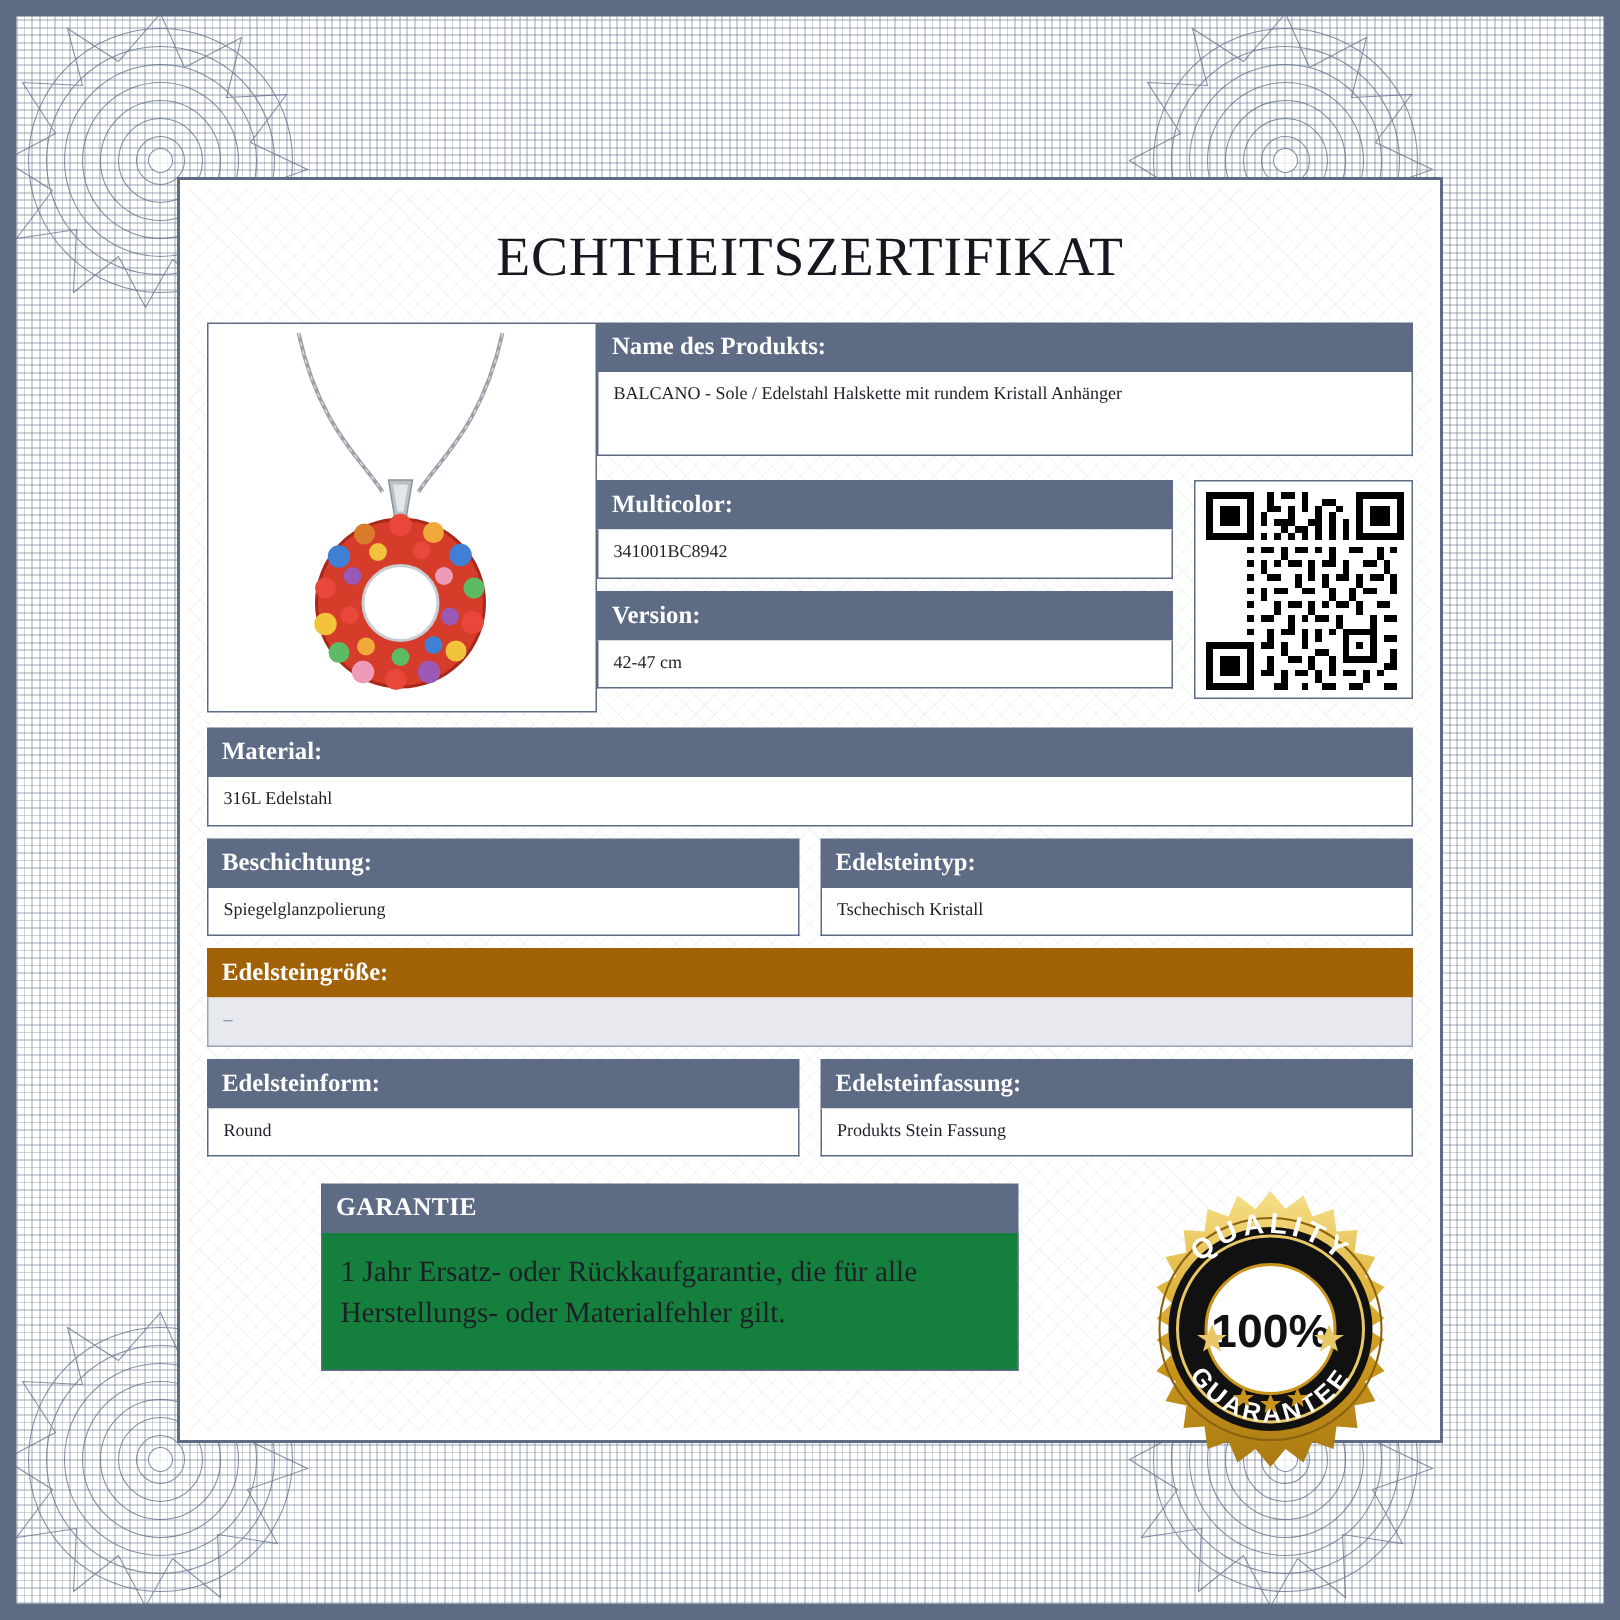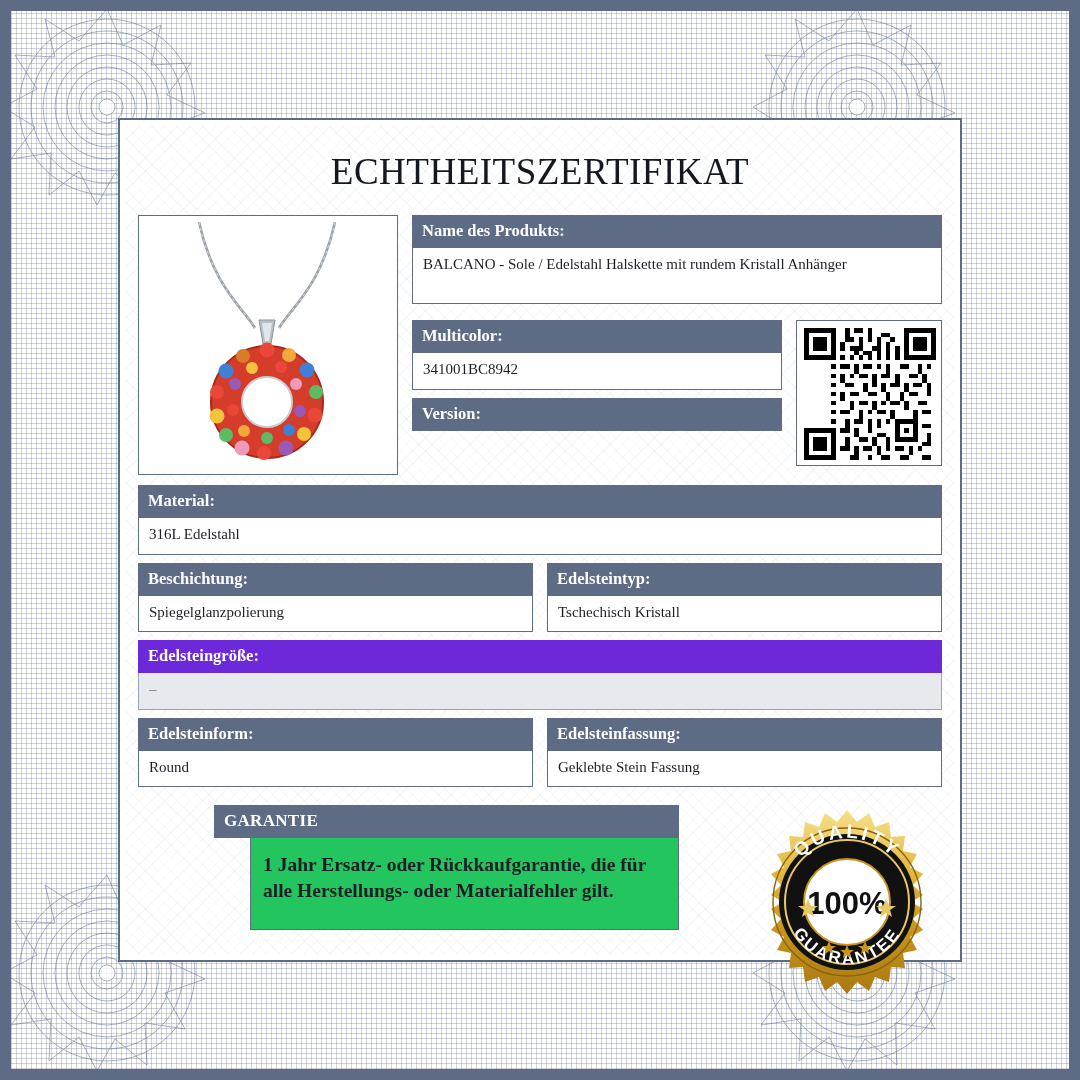--- a/index.html
+++ b/index.html
@@ -88,33 +88,33 @@
     color: #ffffff;
     font-weight: bold;
     font-size: 16.5px;
     padding: 6px 10px 7px 10px;
     box-sizing: border-box;
     font-family: "Liberation Serif", serif;
   }
   .fld-value {
     background: #ffffff;
     color: #1c1f26;
-    font-size: 15px;
+    font-size: 12px;
     padding: 7px 10px 9px 10px;
     border: 1px solid #5d6b85;
     border-top: none;
     box-sizing: border-box;
     font-family: "Liberation Serif", serif;
     line-height: 1.3;
   }
-  .fld.muted .fld-label { background: #6d28d9; }
+  .fld.muted .fld-label { background: #a16207; }
   .fld.muted .fld-value { background: #e7e9ee; color: #6d7582; border-color: #9aa3b4; }
 
   
-  .top-area { display: flex; gap: 14px; }
+  .top-area { display: flex; }
   .photo-box {
     width: 258px;
     height: 258px;
     border: 1px solid #5d6b85;
     background: #fff;
     position: relative;
     flex: none;
     overflow: hidden;
   }
   .top-right { flex: 1; display: flex; flex-direction: column; }
@@ -143,29 +143,28 @@
     gap: 45px;
   }
   .guarantee {
     width: 528px;
     margin-left: 76px;
   }
   .guarantee .fld-label { font-size: 17px; letter-spacing: .3px; }
   .guarantee .g-body {
     border: 1px solid #5d6b85;
     border-top: none;
-    background: #22c55e;
+    background: #15803d;
     padding: 14px 12px 16px 12px;
     font-size: 19.5px;
-    font-weight: bold;
+    font-weight: normal;
     color: #1c1f26;
     line-height: 1.35;
     box-sizing: border-box;
     min-height: 92px;
-    margin-left: 36px;
   }
 
   .seal {
     margin-left: 28px;
     margin-top: 2px;
     width: 190px; height: 190px;
     flex: none;
   }
 
   
@@ -310,20 +309,21 @@
         </div>
 
         <div class="code-ver">
           <div class="code-ver-left">
             <div class="fld">
               <div class="fld-label">Multicolor:</div>
               <div class="fld-value">341001BC8942</div>
             </div>
             <div class="fld" style="margin-bottom:0;">
               <div class="fld-label">Version:</div>
+              <div class="fld-value">42-47 cm</div>
             </div>
           </div>
 
           <div class="qr-box">
             <svg viewBox="0 0 29 29" width="132" height="132" shape-rendering="crispEdges">
               <rect width="29" height="29" fill="#ffffff"></rect>
               <g fill="#000000">
 
                 <rect x="0" y="0" width="7" height="1"></rect>
                   <rect x="0" y="6" width="7" height="1"></rect>
@@ -482,21 +482,21 @@
       </div>
     </div>
 
     <div class="two-col">
       <div class="fld">
         <div class="fld-label">Edelsteinform:</div>
         <div class="fld-value">Round</div>
       </div>
       <div class="fld">
         <div class="fld-label">Edelsteinfassung:</div>
-        <div class="fld-value">Geklebte Stein Fassung</div>
+        <div class="fld-value">Produkts Stein Fassung</div>
       </div>
     </div>
 
     <div class="bottom-area">
       <div class="guarantee">
         <div class="fld-label">GARANTIE</div>
         <div class="g-body">1 Jahr Ersatz- oder Rückkaufgarantie, die für alle Herstellungs- oder Materialfehler gilt.</div>
       </div>
 
       <div class="seal">

